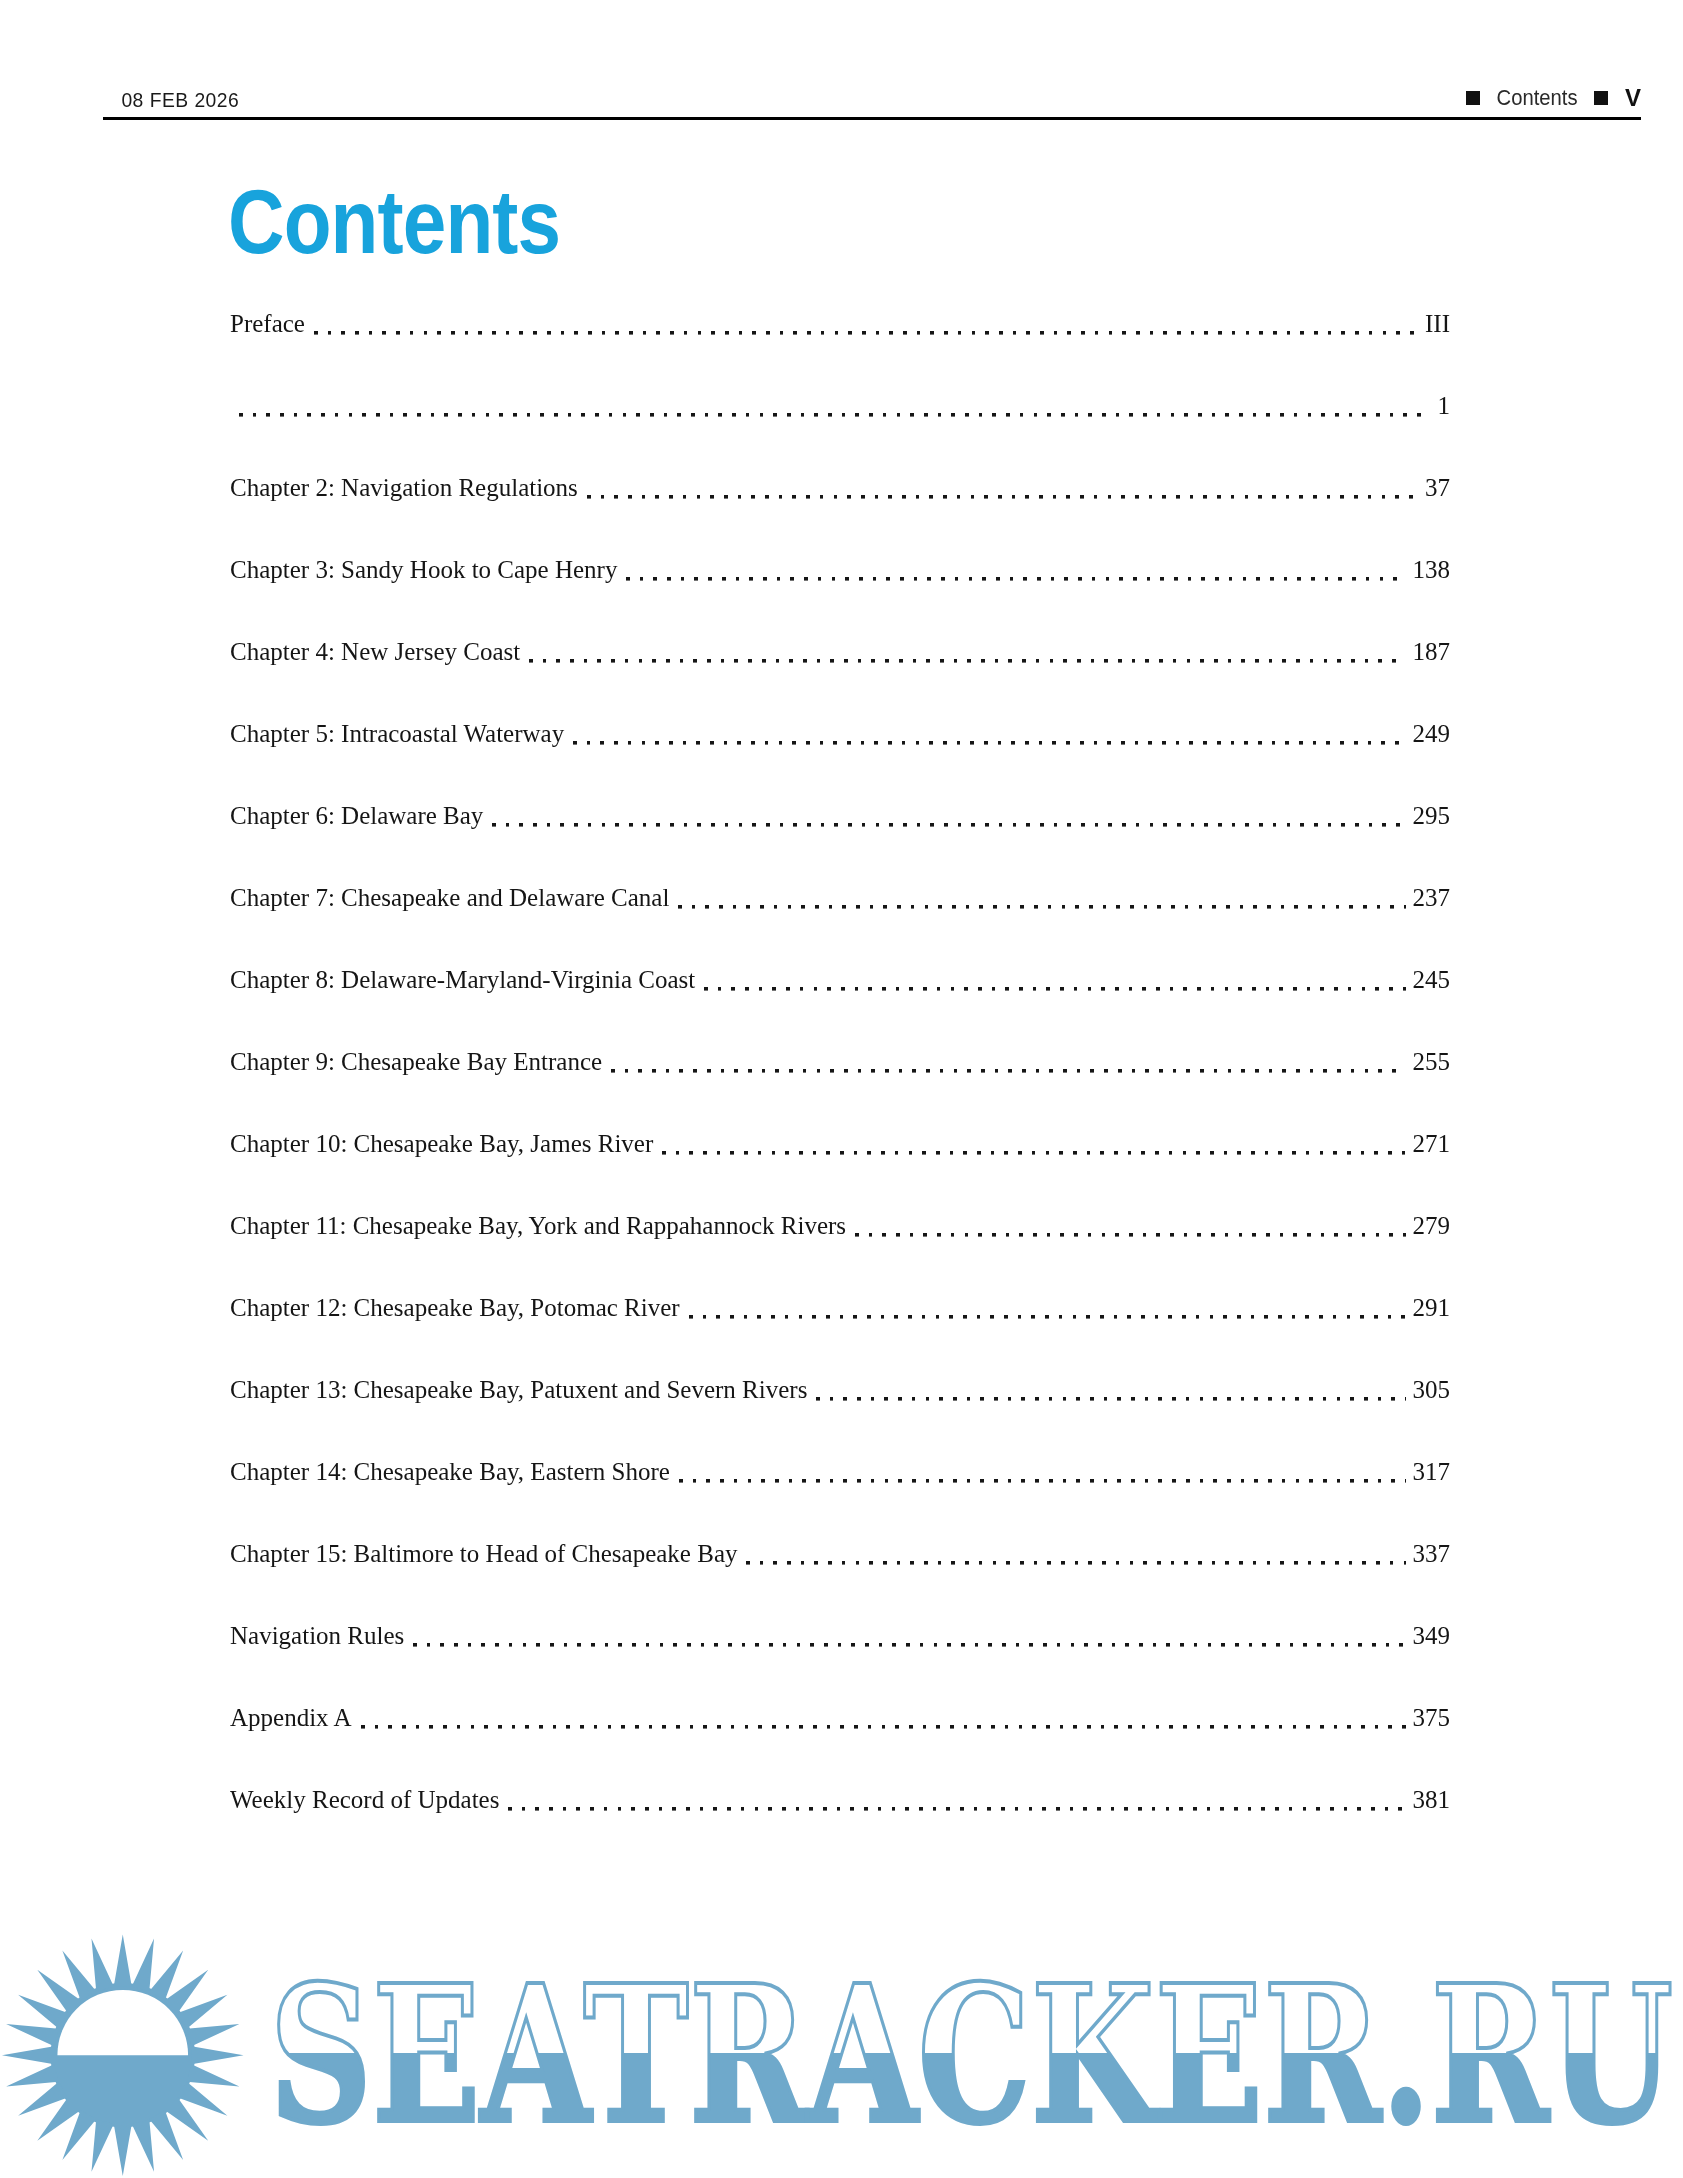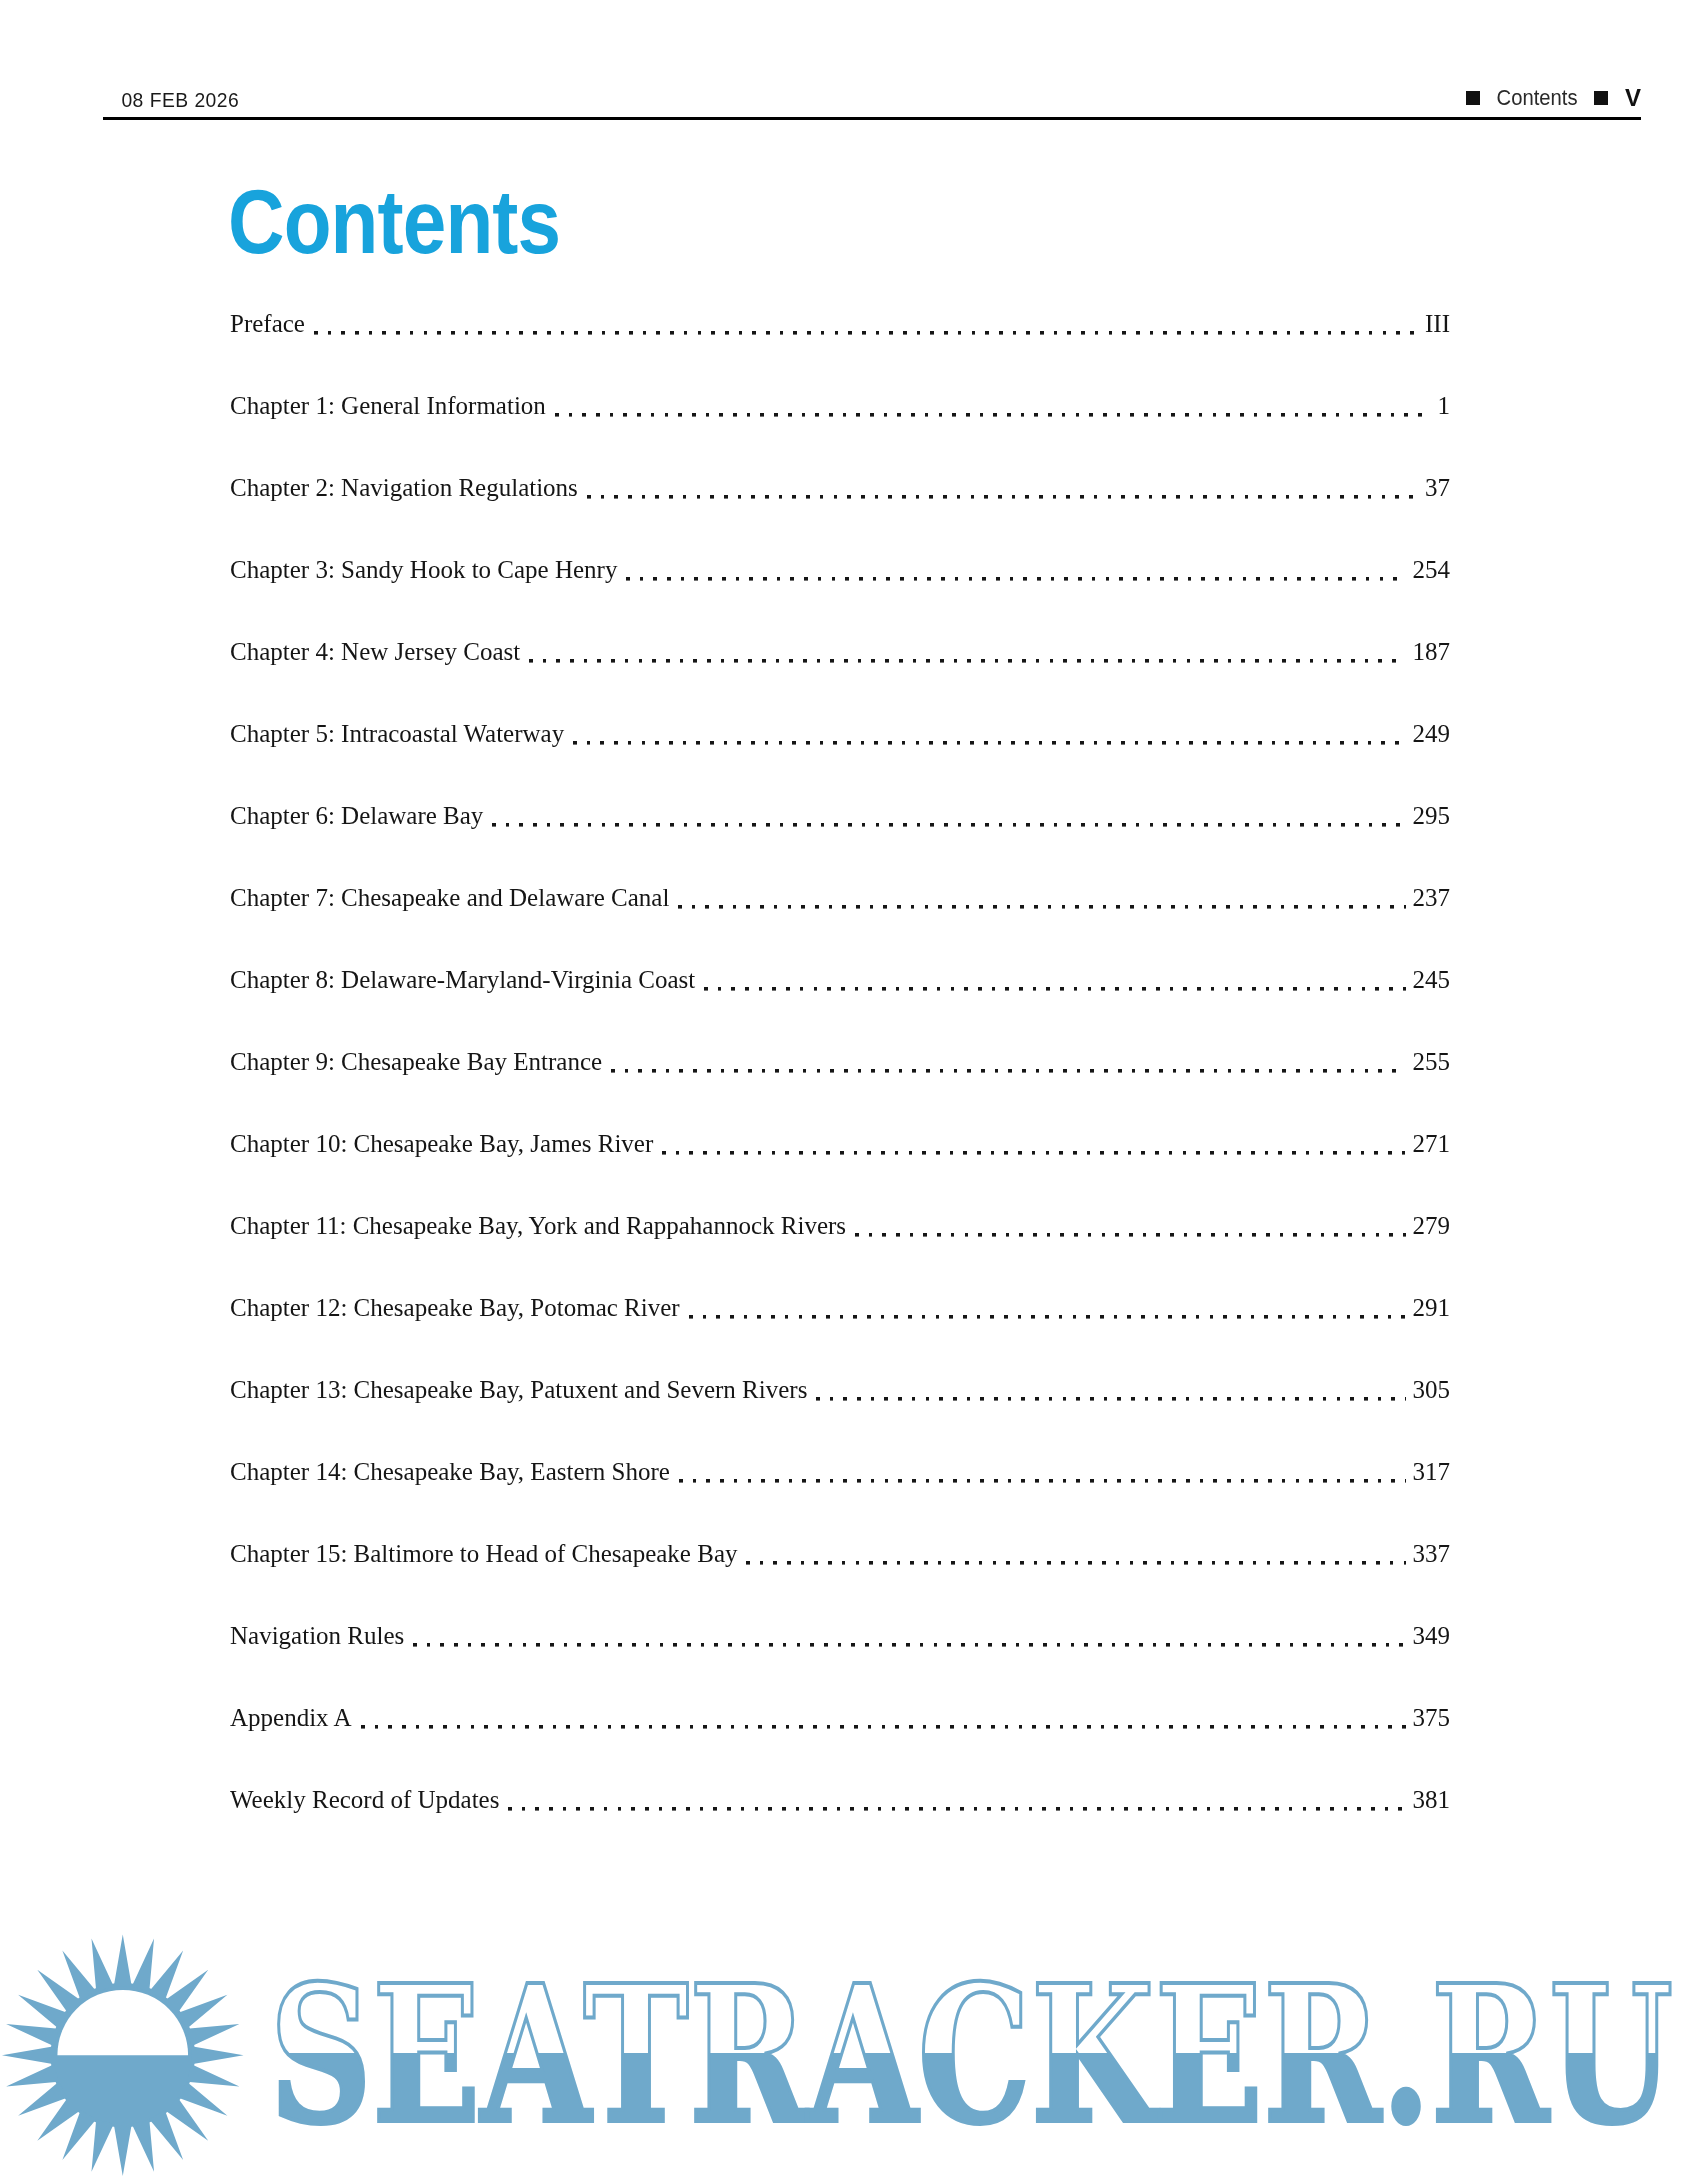--- a/index.html
+++ b/index.html
@@ -83,33 +83,32 @@
 
   <div id="page-title">Contents</div>
 
   <div id="toc">
     <div class="toc-row">
         <span class="toc-label">Preface</span>
         <span class="toc-dots"></span>
         <span class="toc-page">III</span>
       </div>
     <div class="toc-row">
-        <span class="toc-label">Chapter 1: General Information</span>
         <span class="toc-dots"></span>
         <span class="toc-page">1</span>
       </div>
     <div class="toc-row">
         <span class="toc-label">Chapter 2: Navigation Regulations</span>
         <span class="toc-dots"></span>
         <span class="toc-page">37</span>
       </div>
     <div class="toc-row">
         <span class="toc-label">Chapter 3: Sandy Hook to Cape Henry</span>
         <span class="toc-dots"></span>
-        <span class="toc-page">254</span>
+        <span class="toc-page">138</span>
       </div>
     <div class="toc-row">
         <span class="toc-label">Chapter 4: New Jersey Coast</span>
         <span class="toc-dots"></span>
         <span class="toc-page">187</span>
       </div>
     <div class="toc-row">
         <span class="toc-label">Chapter 5: Intracoastal Waterway</span>
         <span class="toc-dots"></span>
         <span class="toc-page">249</span>

